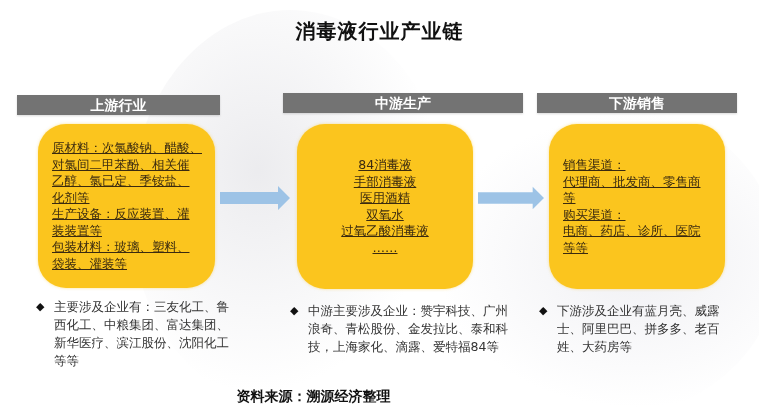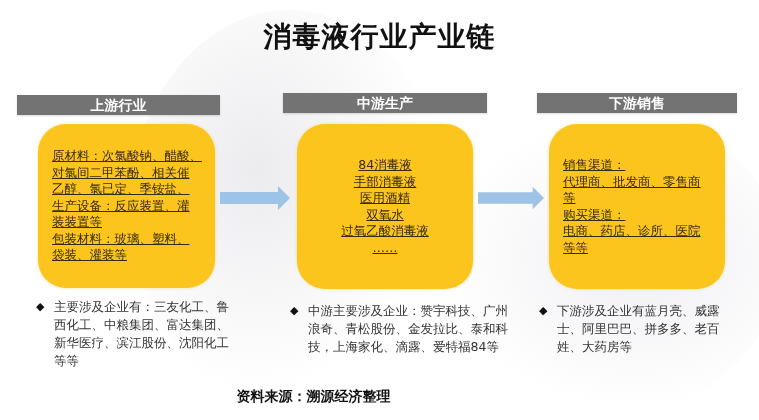--- a/index.html
+++ b/index.html
@@ -25,21 +25,21 @@
     }
     .bg-swoosh.b {
       left: 420px; top: 100px; width: 360px; height: 320px;
       border-radius: 50%;
       background: radial-gradient(ellipse at 60% 50%, rgba(225,225,232,0.5), rgba(255,255,255,0) 65%);
     }
     .title {
       position: absolute;
       left: 0; top: 18px; width: 759px;
       text-align: center;
-      font-size: 28px;
+      font-size: 20px;
       font-weight: bold;
       color: #111111;
       letter-spacing: 1px;
       font-family: "DejaVu Sans", sans-serif;
     }
     .stage-header {
       position: absolute;
       height: 20px;
       background: #737373;
       color: #ffffff;
@@ -101,31 +101,32 @@
 <div class="bg-swoosh a"></div>
 <div class="bg-swoosh b"></div>
 
 <div class="title">消毒液行业产业链</div>
 
 <div class="stage-header" style="left:17px; top:95px; width:203px;">上游行业</div>
 <div class="stage-box left" style="left:38px; top:124px; width:177px; height:164px;">
   <span class="box-line">原材料：次氯酸钠、醋酸、</span>
   <span class="box-line">对氯间二甲苯酚、相关催</span>
   <span class="box-line">乙醇、氯已定、季铵盐、</span>
+  <span class="box-line">化剂等</span>
   <span class="box-line">生产设备：反应装置、灌</span>
   <span class="box-line">装装置等</span>
   <span class="box-line">包装材料：玻璃、塑料、</span>
   <span class="box-line">袋装、灌装等</span>
 </div>
 
 <svg class="arrow" style="left:220px; top:186px;" viewBox="0 0 70 24">
   <path d="M0 6 H58 V0 L70 12 L58 24 V18 H0 Z" fill="#9dc3e6"></path>
 </svg>
 
-<div class="stage-header" style="left:283px; top:93px; width:204px;">中游生产</div>
+<div class="stage-header" style="left:283px; top:93px; width:240px;">中游生产</div>
 <div class="stage-box center" style="left:297px; top:124px; width:176px; height:165px;">
   <span class="box-line">84消毒液</span>
   <span class="box-line">手部消毒液</span>
   <span class="box-line">医用酒精</span>
   <span class="box-line">双氧水</span>
   <span class="box-line">过氧乙酸消毒液</span>
   <span class="box-line">……</span>
 </div>
 
 <svg class="arrow" style="left:478px; top:186px; width:66px;" viewBox="0 0 70 24">

